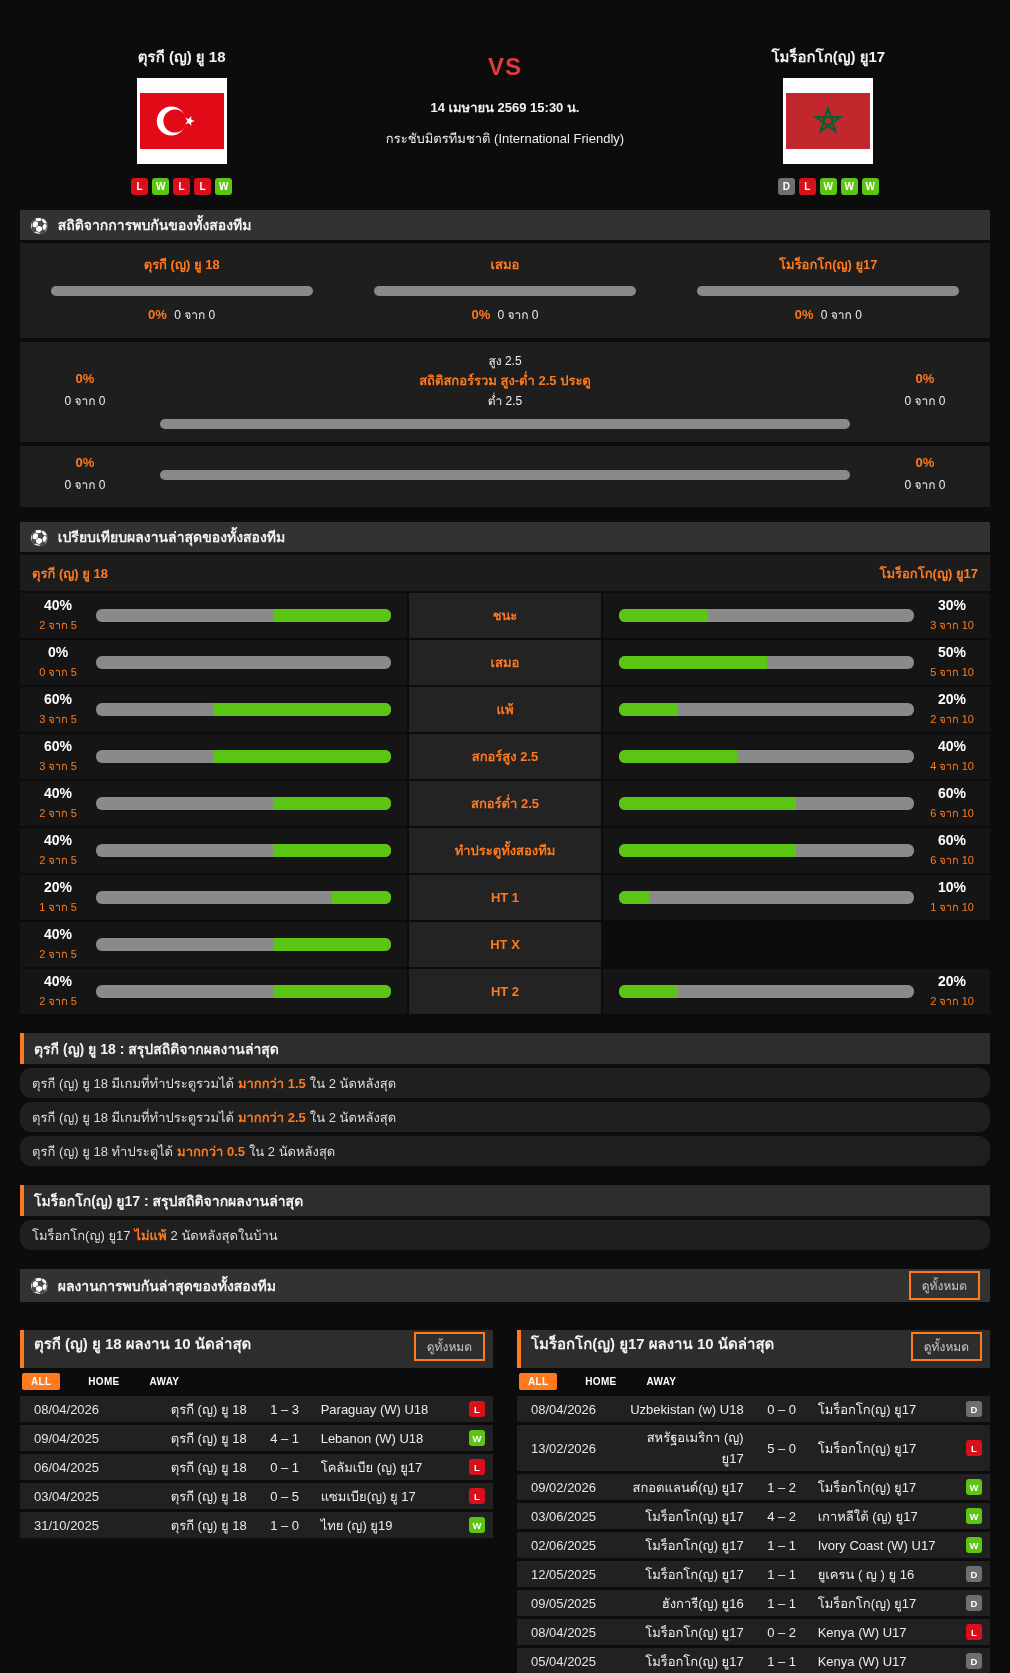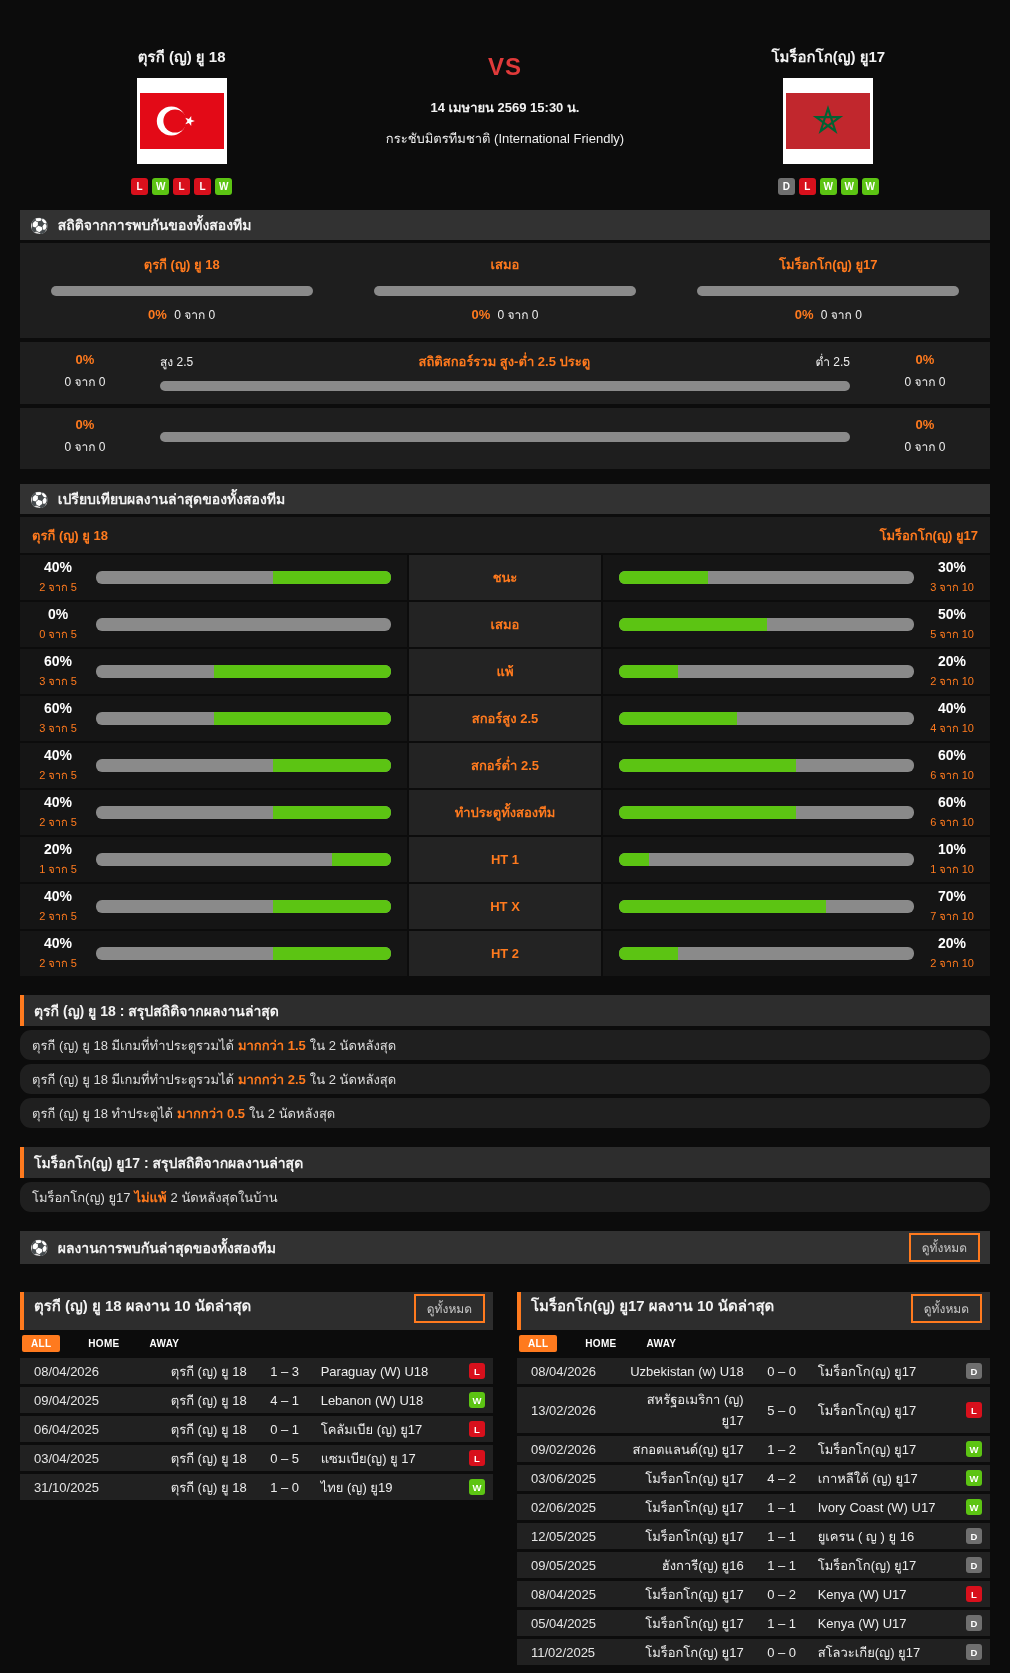--- a/index.html
+++ b/index.html
@@ -41,21 +41,21 @@
   .h2h-top{background:var(--panel); display:grid; grid-template-columns:repeat(3,1fr); padding:11px 0 14px; margin-top:3px;}
   .h2h-col{text-align:center;}
   .h2h-name{color:var(--orange); font-weight:bold; font-size:13px;}
   .h2h-bar{height:10px; width:262px; background:var(--bar); border-radius:5px; margin:11px auto 9px;}
   .pct{color:var(--orange); font-weight:bold; font-size:13px;}
   .cnt{color:#eee; font-size:12px;}
   .ou-block{background:var(--panel); margin-top:4px; display:grid; grid-template-columns:130px 1fr 130px; align-items:center; padding:9px 0 13px; min-height:58px;}
   .side-stat{text-align:center;}
   .side-stat .cnt{display:block; margin-top:5px;}
   .mid{padding:0 10px;}
-  .mid-labels{display:flex; align-items:center; font-size:12px; color:#eee; margin-bottom:9px;}
+  .mid-labels{display:flex; align-items:center; font-size:12px; color:#eee; margin-bottom:9px;flex-direction:column;}
   .mid-title{flex:1; text-align:center; color:var(--orange); font-weight:bold; font-size:13px;}
   .mid-bar{height:10px; background:var(--bar); border-radius:5px;}
 
   
   .cmp-names{display:flex; justify-content:space-between; background:#1c1c1c; padding:8px 12px 7px; color:var(--orange); font-weight:bold; font-size:13px; margin-top:3px;}
   .cmp-row{display:grid; grid-template-columns:1fr 196px 1fr; height:47px; border-top:2px solid var(--bg);}
   .cmp-left, .cmp-right{background:var(--cell-dark); display:flex; align-items:center;}
   .cmp-left{padding-right:16px;}
   .cmp-right{padding-left:16px;}
   .cmp-stat{width:76px; flex:0 0 76px; text-align:center;}
@@ -350,29 +350,20 @@
     <div class="cmp-left">
       <div class="cmp-stat">
         <div class="p">40%</div>
         <div class="c">2 จาก 5</div>
       </div>
       <div class="cmp-bar right-anchor">
             <div class="cmp-fill" style="width: 40%;"></div>
           </div>
     </div>
     <div class="cmp-mid">HT X</div>
-    <div class="cmp-right">
-      <div class="cmp-bar">
-            <div class="cmp-fill" style="width: 70%;"></div>
-          </div>
-      <div class="cmp-stat">
-        <div class="p">70%</div>
-        <div class="c">7 จาก 10</div>
-      </div>
-    </div>
   </div>
       <div class="cmp-row">
     <div class="cmp-left">
       <div class="cmp-stat">
         <div class="p">40%</div>
         <div class="c">2 จาก 5</div>
       </div>
       <div class="cmp-bar right-anchor">
             <div class="cmp-fill" style="width: 40%;"></div>
           </div>

